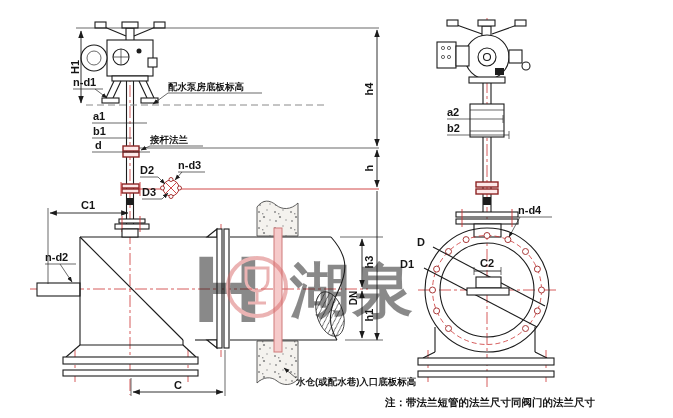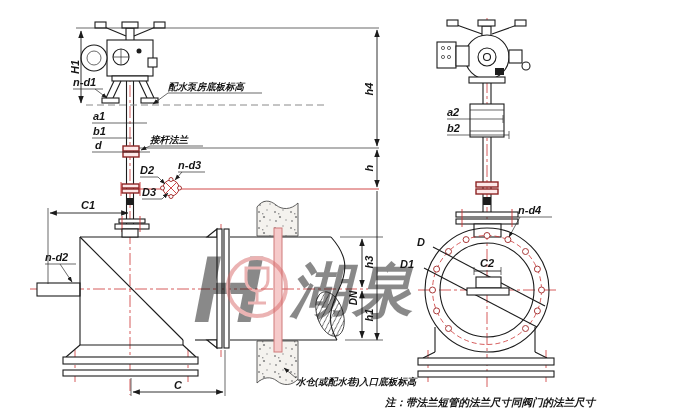--- a/index.html
+++ b/index.html
@@ -1,17 +1,17 @@
 <!DOCTYPE html>
 <html><head>
 <meta charset="utf-8">
 <style>
   html,body{margin:0;padding:0;background:#ffffff;}
   #stage{position:relative;width:673px;height:418px;background:#ffffff;overflow:hidden;
-         font-family:"Liberation Sans",sans-serif;font-style:italic;}
+         font-family:"Liberation Sans",sans-serif;}
   svg{position:absolute;left:0;top:0;}
   text{font-family:"Liberation Sans","DejaVu Sans",sans-serif;fill:#151515;}
   .lbl{font-size:11px;font-weight:bold;}
   .lbl-s{font-size:10px;font-weight:bold;}
   .zh{font-size:9.5px;font-weight:bold;}
   .zh-note{font-size:10.5px;font-weight:bold;}
   .ln{stroke:#1c1c1c;stroke-width:1.1;fill:none;}
   .lnw{stroke:#1c1c1c;stroke-width:1.1;fill:#ffffff;}
   .thin{stroke:#2a2a2a;stroke-width:0.7;fill:none;}
   .dim{stroke:#1c1c1c;stroke-width:0.9;fill:none;}

